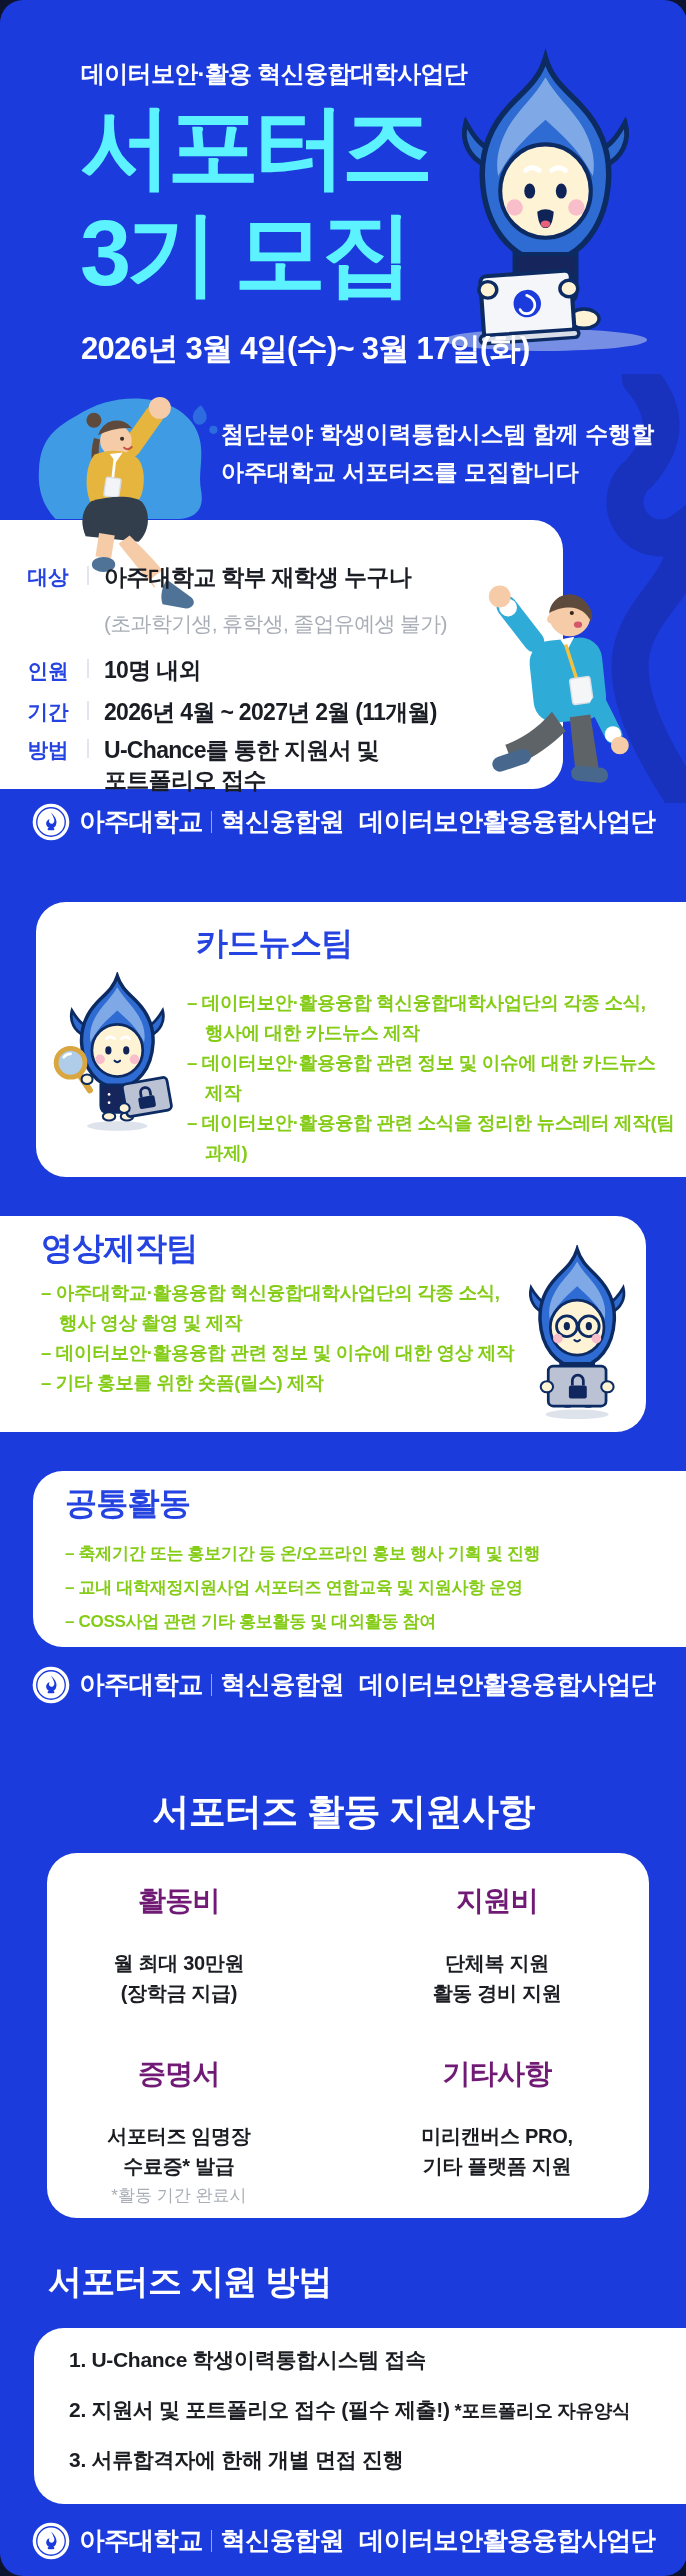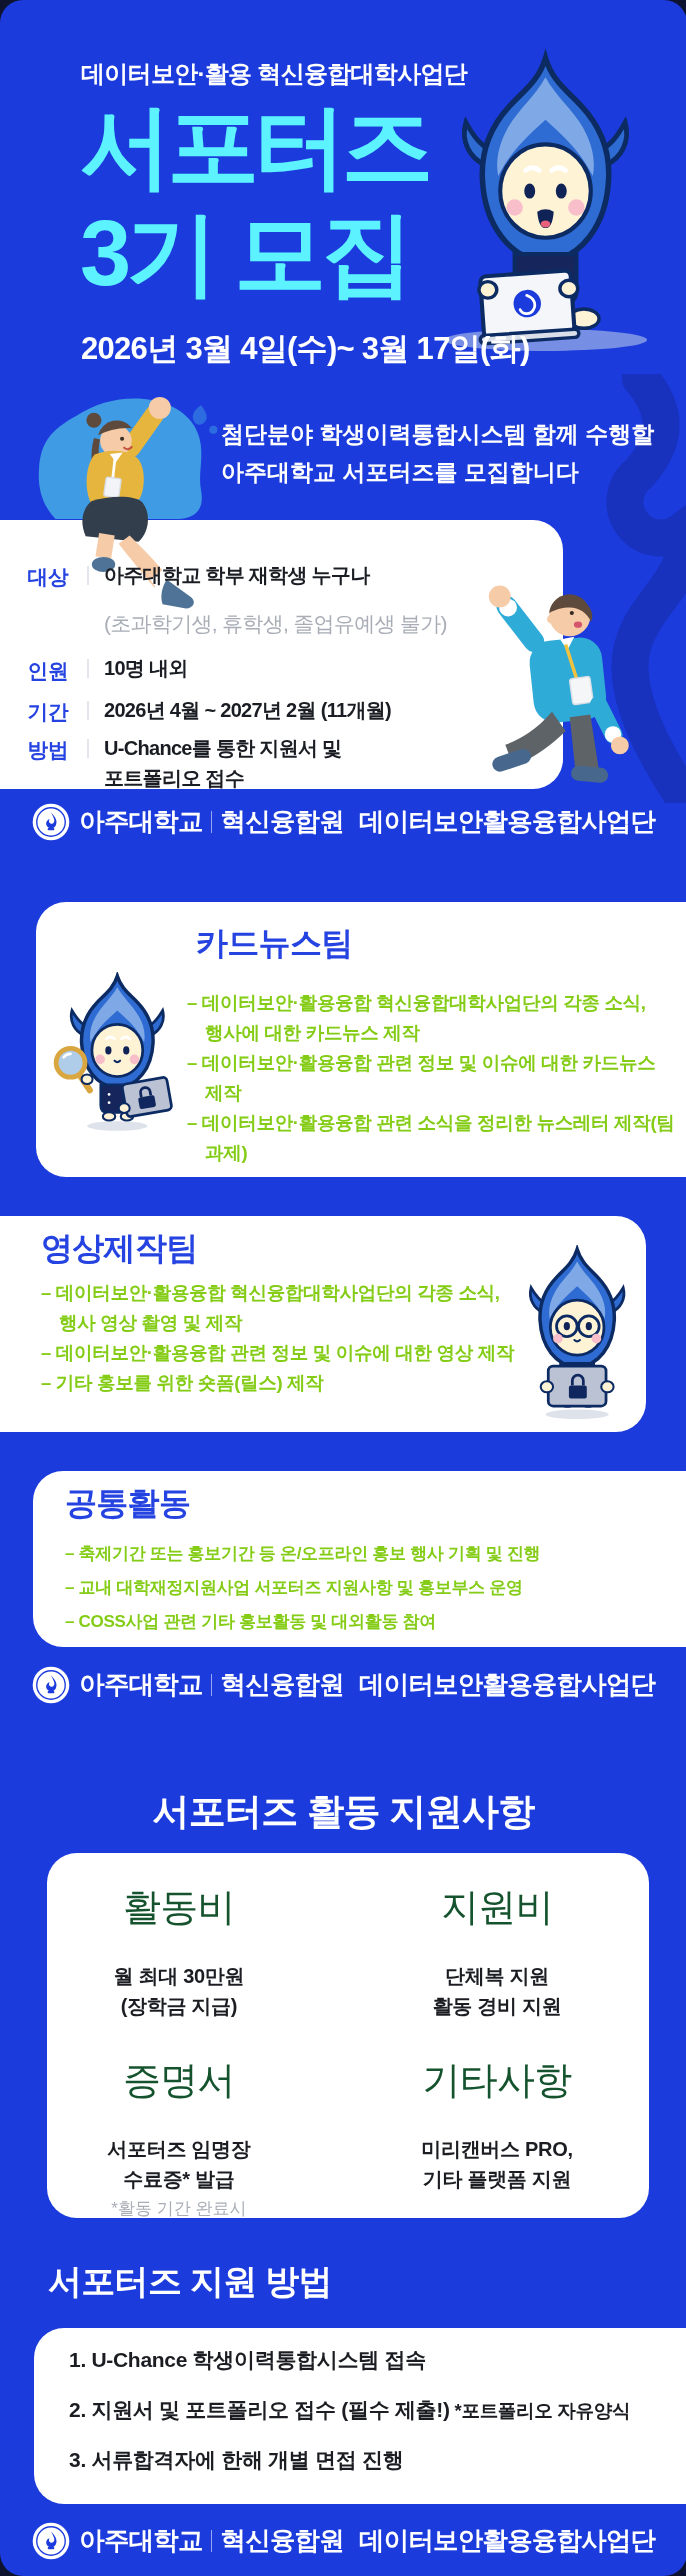--- a/index.html
+++ b/index.html
@@ -21,32 +21,32 @@
   .card{position:absolute;background:#FFFFFF;z-index:2;}
   .card1{left:0;top:520px;width:563px;height:269px;border-radius:0 30px 30px 0;}
   .card-news{left:36px;top:902px;width:651px;height:275px;border-radius:30px 0 0 30px;}
   .card-video{left:0;top:1216px;width:646px;height:216px;border-radius:0 30px 30px 0;}
   .card-common{left:33px;top:1471px;width:654px;height:176px;border-radius:30px 0 0 30px;}
   .card-benefit{left:47px;top:1853px;width:602px;height:365px;border-radius:30px;}
   .card-apply{left:34px;top:2328px;width:653px;height:176px;border-radius:30px 0 0 30px;}
   
   .r-label{font-size:20.6px;font-weight:800;color:#2543E0;}
   .r-div{width:2.1px;height:19px;background:#E3E6EC;}
-  .r-val{font-size:20px;font-weight:800;color:#1A1D23;letter-spacing:-0.7px;}
+  .r-val{font-size:23px;font-weight:800;color:#1A1D23;letter-spacing:-0.7px;}
   .r-sub{font-size:21px;font-weight:500;color:#A8ADB6;letter-spacing:-0.7px;}
   
   .team-title{font-size:32px;font-weight:900;color:#2543E0;letter-spacing:-0.7px;}
   .bullets{font-weight:700;color:#84cc16;word-break:keep-all;letter-spacing:-0.3px;}
   .bullets div{padding-left:18px;text-indent:-18px;}
   .bullets-27{font-size:18.5px;line-height:30px;}
   .bullets-25{font-size:17px;line-height:34px;}
   
   .benefit-head{top:1787px;left:0;width:687px;text-align:center;font-size:37px;font-weight:900;color:#FFFFFF;letter-spacing:-0.7px;z-index:2;}
   .benefit-cell{position:absolute;width:250px;text-align:center;}
-  .b-title{font-size:38px;font-weight:400;color:#14532d;margin-bottom:27.5px;letter-spacing:-0.7px;}
+  .b-title{font-size:28px;font-weight:700;color:#701a75;margin-bottom:27.5px;letter-spacing:-0.7px;}
   .b-line{font-size:20px;font-weight:700;line-height:30px;color:#1B1D22;letter-spacing:-0.3px;}
   .b-note{font-size:17px;font-weight:500;color:#A8ADB6;line-height:27.5px;margin-top:1.4px;}
   
   .apply-head{top:2259px;left:48px;font-size:34px;font-weight:900;color:#FFFFFF;letter-spacing:-0.7px;z-index:2;}
   .steps{left:69px;top:2349px;width:605px;z-index:3;}
   .step{font-size:21px;font-weight:700;color:#1B1D22;line-height:22px;margin-bottom:27.5px;letter-spacing:-0.3px;word-break:keep-all;}
   .step .note{font-size:18.5px;}
   
   .logoband{left:0;width:687px;height:41px;display:flex;align-items:center;justify-content:center;z-index:2;}
   .lb-txt{color:#FFFFFF;font-size:25.4px;letter-spacing:-0.7px;white-space:nowrap;}
@@ -229,21 +229,21 @@
       <rect x="118" y="158" width="66" height="48" rx="6" fill="#BBC2D4" stroke="#0D2B63" stroke-width="4"></rect>
       <path d="M143,181 v-6 a7,7 0 0 1 14,0 v6" fill="none" stroke="#10265E" stroke-width="4"></path>
       <rect x="138" y="181" width="24" height="17" rx="3" fill="#10265E"></rect>
     </g>
     <ellipse cx="118" cy="198" rx="8" ry="7" fill="#FFF3D6" stroke="#0D2B63" stroke-width="3"></ellipse>
   </svg>
 
   <div class="card card-video"></div>
   <div class="abs team-title" style="left:41px;top:1227px;z-index:3;">영상제작팀</div>
   <div class="abs bullets bullets-27" style="left:41px;top:1278px;width:474px;z-index:3;">
-    <div>– 데이터보안·활용융합 혁신융합대학사업단의 각종 소식, 행사 영상 촬영 및 제작</div>
+    <div>– 아주대학교·활용융합 혁신융합대학사업단의 각종 소식, 행사 영상 촬영 및 제작</div>
     <div>– 데이터보안·활용융합 관련 정보 및 이슈에 대한 영상 제작</div>
     <div>– 기타 홍보를 위한 숏폼(릴스) 제작</div>
   </div>
 
   <svg class="abs" style="left:507px;top:1245px;z-index:3;" width="141" height="179" viewBox="0 0 205 260">
     <ellipse cx="102" cy="246" rx="46" ry="7" fill="#C7CEDD" opacity="0.6"></ellipse>
     <path d="M52,98 C39,92 31,78 35,62 C42,74 48,81 57,86 Z" fill="#2E6BD2" stroke="#0D2B63" stroke-width="4"></path>
     <path d="M152,98 C165,92 173,78 169,62 C162,74 156,81 147,86 Z" fill="#2E6BD2" stroke="#0D2B63" stroke-width="4"></path>
     <path d="M102,6 C108,26 121,35 133,48 C149,65 157,85 156,109 C154,148 133,175 102,178 C71,175 50,148 48,109 C47,85 55,65 71,48 C83,35 96,26 102,6 Z" fill="#2E6BD2" stroke="#0D2B63" stroke-width="5"></path>
     <path d="M102,24 C111,41 125,51 134,68 C142,82 144,95 142,107 C132,88 122,78 102,60 C82,78 72,88 62,107 C60,95 62,82 70,68 C79,51 93,41 102,24 Z" fill="#7FA9E6"></path>
@@ -263,21 +263,21 @@
     <path d="M95,204 v-7 a8,8 0 0 1 16,0 v7" fill="none" stroke="#10265E" stroke-width="4"></path>
     <rect x="90" y="204" width="26" height="19" rx="3" fill="#10265E"></rect>
     <ellipse cx="58" cy="206" rx="9" ry="8" fill="#FFF3D6" stroke="#0D2B63" stroke-width="3"></ellipse>
     <ellipse cx="146" cy="206" rx="9" ry="8" fill="#FFF3D6" stroke="#0D2B63" stroke-width="3"></ellipse>
   </svg>
 
   <div class="card card-common"></div>
   <div class="abs team-title" style="left:65px;top:1482px;z-index:3;">공통활동</div>
   <div class="abs bullets bullets-25" style="left:65px;top:1537px;width:605px;z-index:3;">
     <div>– 축제기간 또는 홍보기간 등 온/오프라인 홍보 행사 기획 및 진행</div>
-    <div>– 교내 대학재정지원사업 서포터즈 지원사항 및 홍보부스 운영</div>
+    <div>– 교내 대학재정지원사업 서포터즈 연합교육 및 지원사항 운영</div>
     <div>– COSS사업 관련 기타 홍보활동 및 대외활동 참여</div>
   </div>
 
   <div class="abs logoband" style="top:1664px;">
     <svg width="38" height="38" viewBox="0 0 56 56">
       <circle cx="28" cy="28" r="27" fill="#FFFFFF"></circle>
       <circle cx="28" cy="28" r="21" fill="none" stroke="#1C3BDC" stroke-width="2"></circle>
       <path d="M28,14 c7,7 10,13 7,19 c-2.5,5 -10,6 -13,1 c-2.5,-4 -0.5,-9 4,-10 c-2,3 -1,6 2,6.5 c3.5,0.5 6,-3 4.5,-7 c-1,-3.5 -3,-6.5 -4.5,-9.5 Z" fill="#1C3BDC"></path>
       <rect x="23" y="37" width="10" height="3" rx="1.5" fill="#1C3BDC"></rect>
     </svg>

